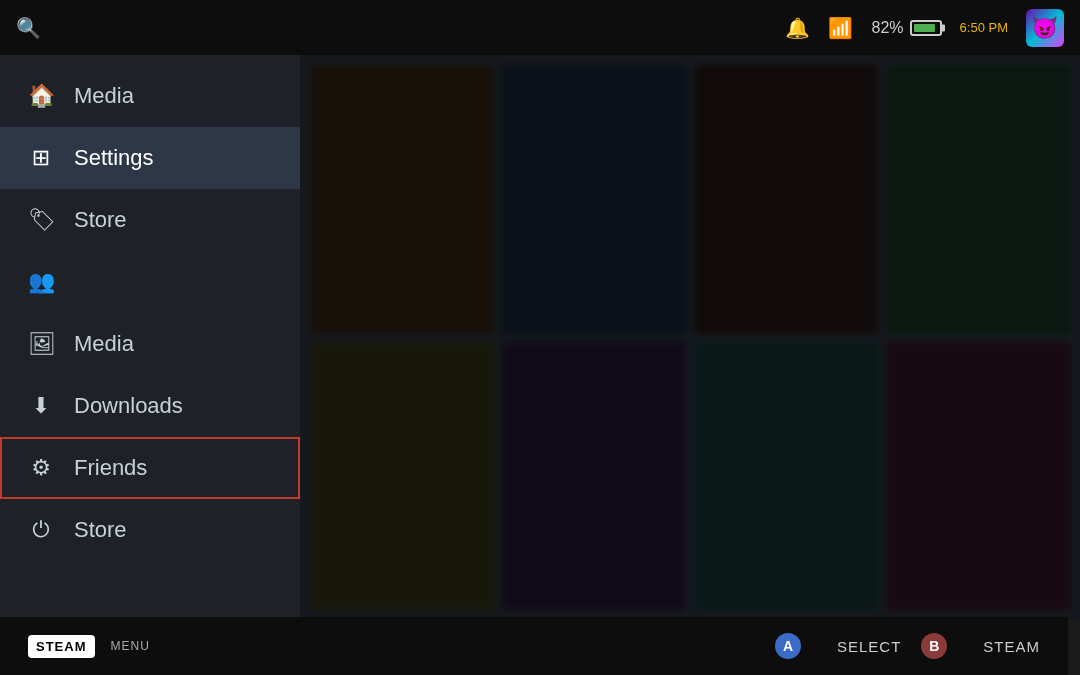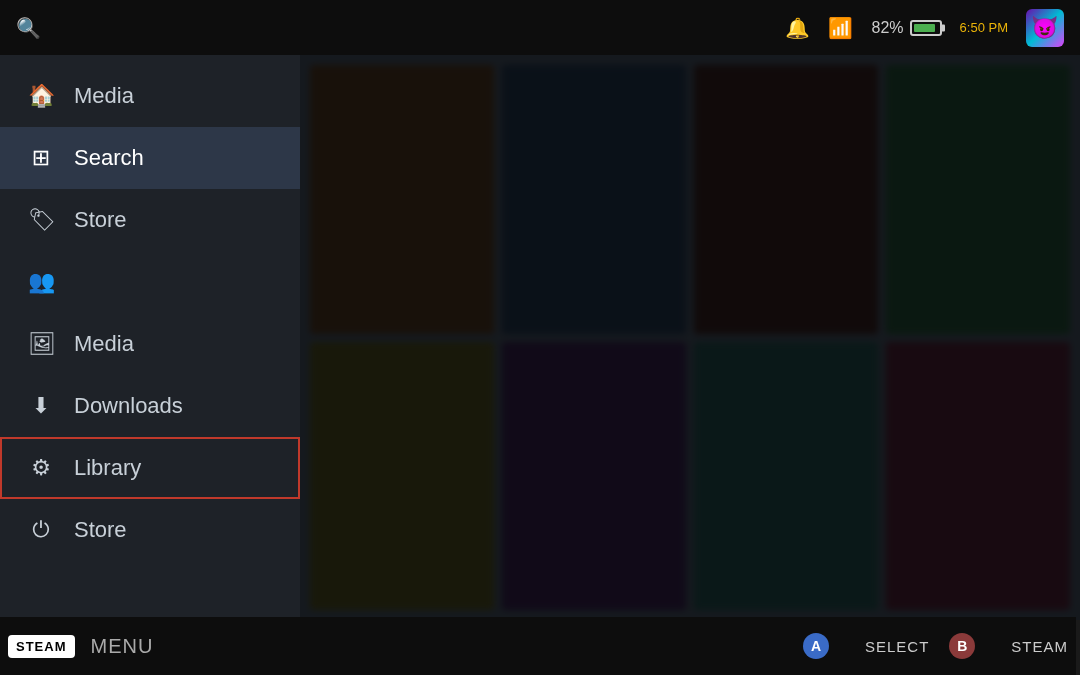--- a/index.html
+++ b/index.html
@@ -201,43 +201,43 @@
     .game-card:nth-child(3) { background: #2a1a1a; }
     .game-card:nth-child(4) { background: #1a3d2a; }
     .game-card:nth-child(5) { background: #3d3d1a; }
     .game-card:nth-child(6) { background: #2a1a3d; }
     .game-card:nth-child(7) { background: #1a3d3d; }
     .game-card:nth-child(8) { background: #3d1a2a; }
 
     
     .bottombar {
       position: absolute;
-      bottom: 0; left: 0; right: 4px;
+      bottom: 0; left: 0; right: 12px;
       height: 58px;
       background: #0d0d0d;
       display: flex;
       align-items: center;
-      padding: 0 8px;
+      padding: 0 28px;
       z-index: 10;
       gap: 16px;
     }
 
     .steam-badge {
       background: #fff;
       color: #000;
       font-weight: 800;
       font-size: 13px;
       padding: 4px 8px;
       border-radius: 4px;
       letter-spacing: 1px;
     }
 
     .menu-label {
       color: #aaa;
-      font-size: 20px;
+      font-size: 12px;
       font-weight: 500;
       letter-spacing: 1px;
     }
 
     .bottombar-right {
       margin-left: auto;
       display: flex;
       align-items: center;
       gap: 20px;
     }
@@ -301,21 +301,21 @@
 
 <div class="sidebar">
 
   <div class="nav-item">
     <span class="nav-icon">🏠</span>
     <span class="nav-label">Media</span>
   </div>
 
   <div class="nav-item active">
     <span class="nav-icon">⊞</span>
-    <span class="nav-label">Search</span>
+    <span class="nav-label">Settings</span>
   </div>
 
   <div class="nav-item">
     <span class="nav-icon">🏷</span>
     <span class="nav-label">Store</span>
   </div>
 
   <div class="nav-item">
     <span class="nav-icon">👥</span>
   </div>
@@ -325,21 +325,21 @@
     <span class="nav-label">Media</span>
   </div>
 
   <div class="nav-item">
     <span class="nav-icon">⬇</span>
     <span class="nav-label">Downloads</span>
   </div>
 
   <div class="nav-item highlighted">
     <span class="nav-icon">⚙</span>
-    <span class="nav-label">Library</span>
+    <span class="nav-label">Friends</span>
   </div>
 
   <div class="nav-item">
     <span class="nav-icon">⏻</span>
     <span class="nav-label">Store</span>
   </div>
 </div>
 
 <div class="main-content">
   <div class="game-grid">

